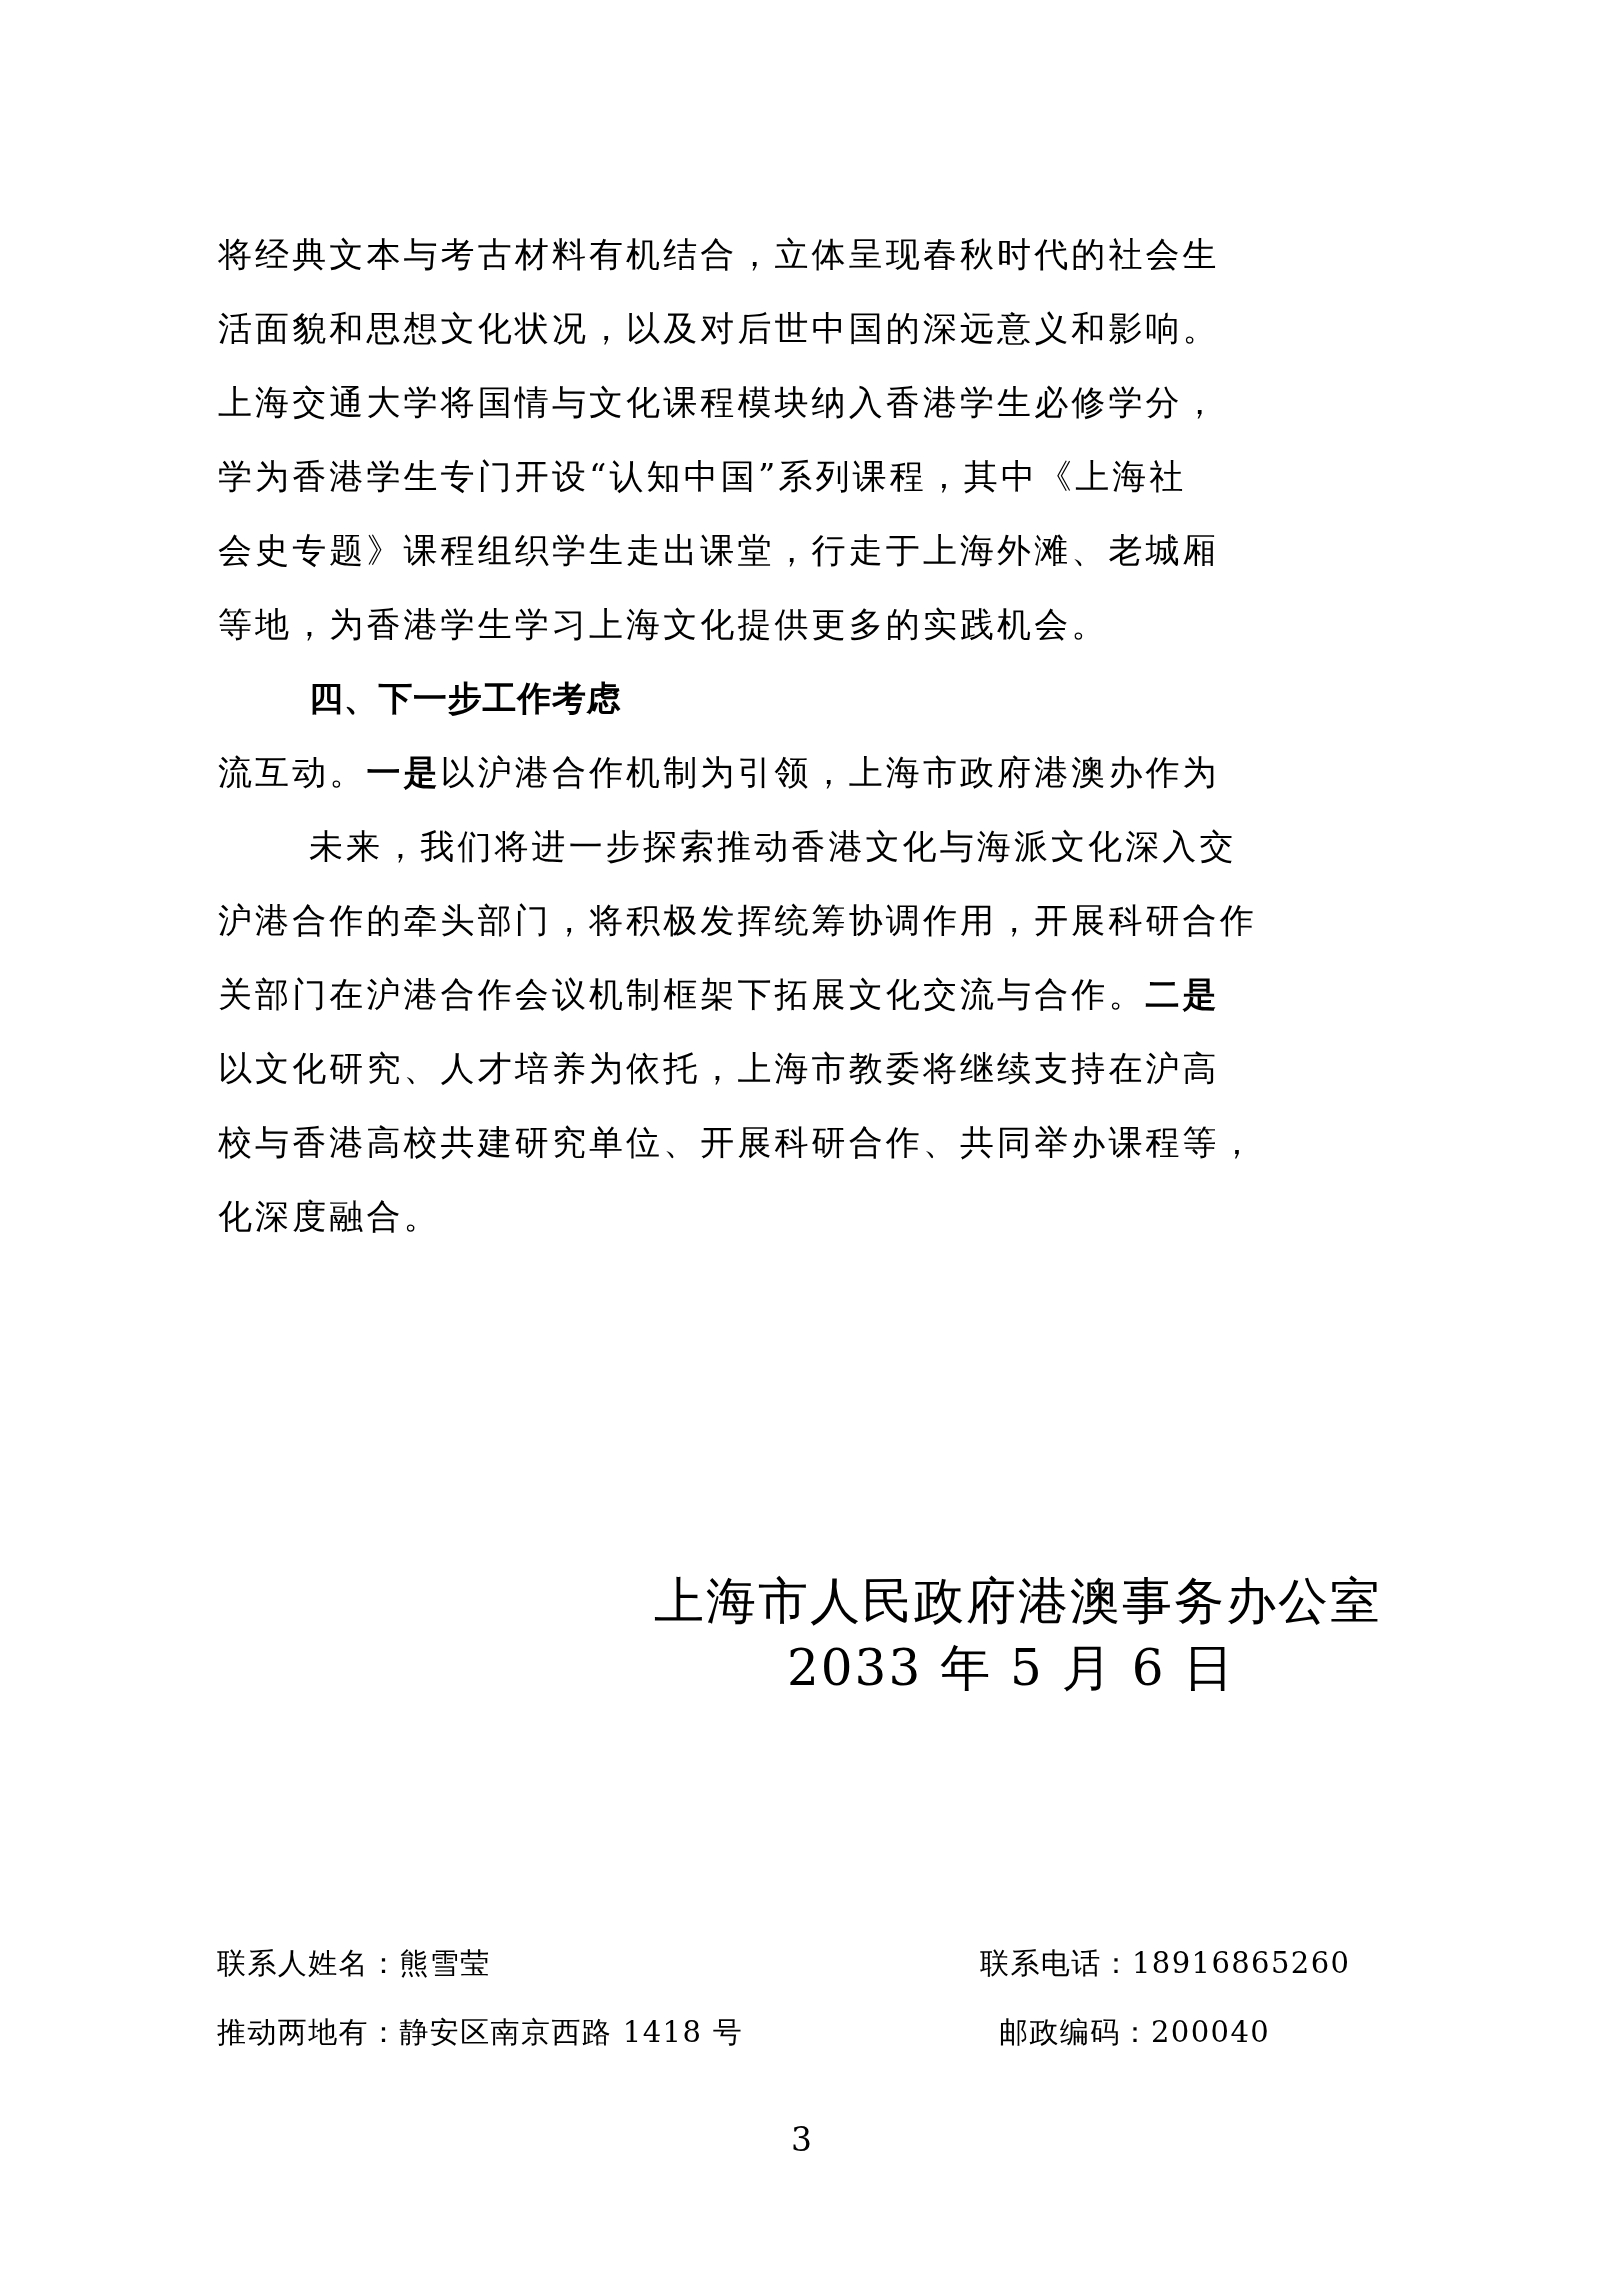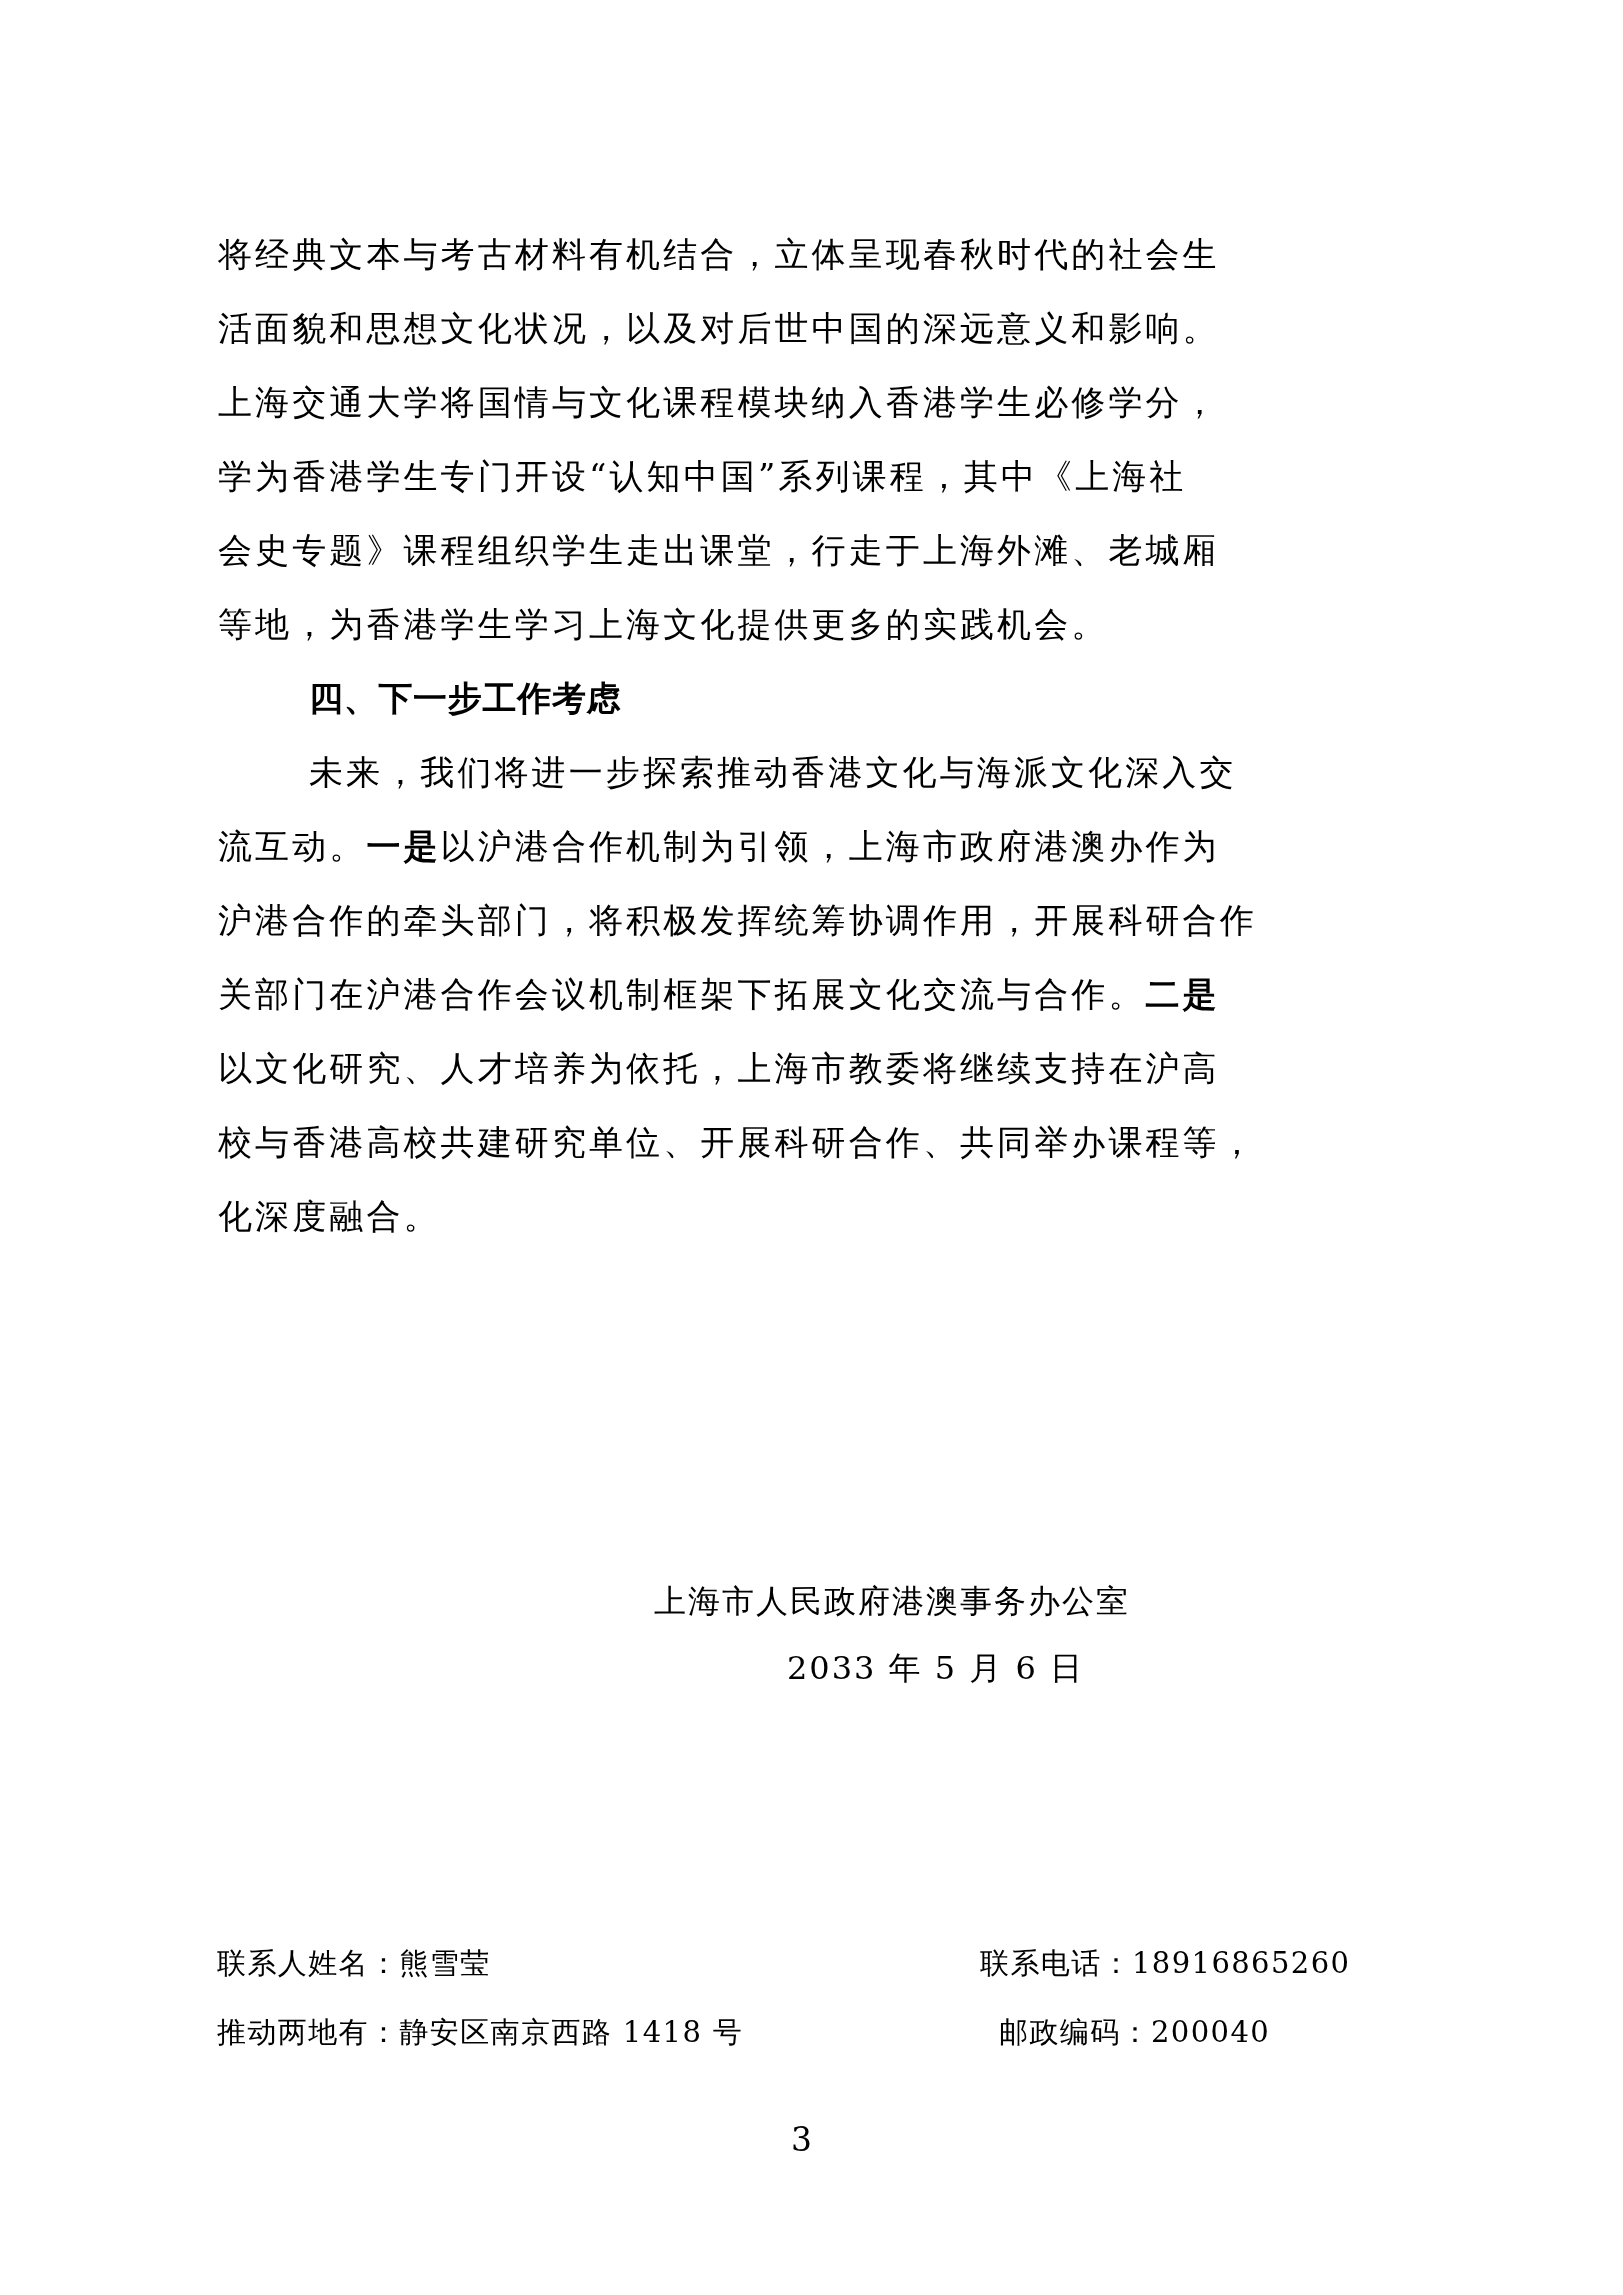--- a/index.html
+++ b/index.html
@@ -49,21 +49,21 @@
     }
     .signature {
       position: absolute;
       left: 654px;
       top: 1568px;
       width: 614px;
       text-align: center;
     }
     .sig-line {
       display: block;
-      font-size: 32px;
+      font-size: 50px;
       letter-spacing: 2px;
       height: 67px;
       line-height: 67px;
       white-space: nowrap;
     }
     .sig-org { text-align: left; }
     .sig-date { text-align: left; padding-left: 133px; }
     .contact {
       position: absolute;
       font-size: 29px;
@@ -92,22 +92,22 @@
   <div class="body-text">
     <span class="line">将经典文本与考古材料有机结合，立体呈现春秋时代的社会生</span>
     <span class="line">活面貌和思想文化状况，以及对后世中国的深远意义和影响。</span>
     <span class="line">上海交通大学将国情与文化课程模块纳入香港学生必修学分，</span>
     <span class="line">学为香港学生专门开设“认知中国”系列课程，其中《上海社</span>
     <span class="line">会史专题》课程组织学生走出课堂，行走于上海外滩、老城厢</span>
     <span class="line">等地，为香港学生学习上海文化提供更多的实践机会。</span>
 
     <span class="line indent heading">四、下一步工作考虑</span>
 
+    <span class="line"><span>流互动。</span><span class="em">一是</span><span>以沪港合作机制为引领，上海市政府港澳办作为</span></span>
     <span class="line indent">未来，我们将进一步探索推动香港文化与海派文化深入交</span>
-    <span class="line"><span>流互动。</span><span class="em">一是</span><span>以沪港合作机制为引领，上海市政府港澳办作为</span></span>
     <span class="line">沪港合作的牵头部门，将积极发挥统筹协调作用，开展科研合作</span>
     <span class="line"><span>关部门在沪港合作会议机制框架下拓展文化交流与合作。</span><span class="em">二是</span></span>
     <span class="line">以文化研究、人才培养为依托，上海市教委将继续支持在沪高</span>
     <span class="line">校与香港高校共建研究单位、开展科研合作、共同举办课程等，</span>
     <span class="line">化深度融合。</span>
   </div>
 
   <div class="signature">
     <span class="sig-line sig-org">上海市人民政府港澳事务办公室</span>
     <span class="sig-line sig-date">2033 年 5 月 6 日</span>

